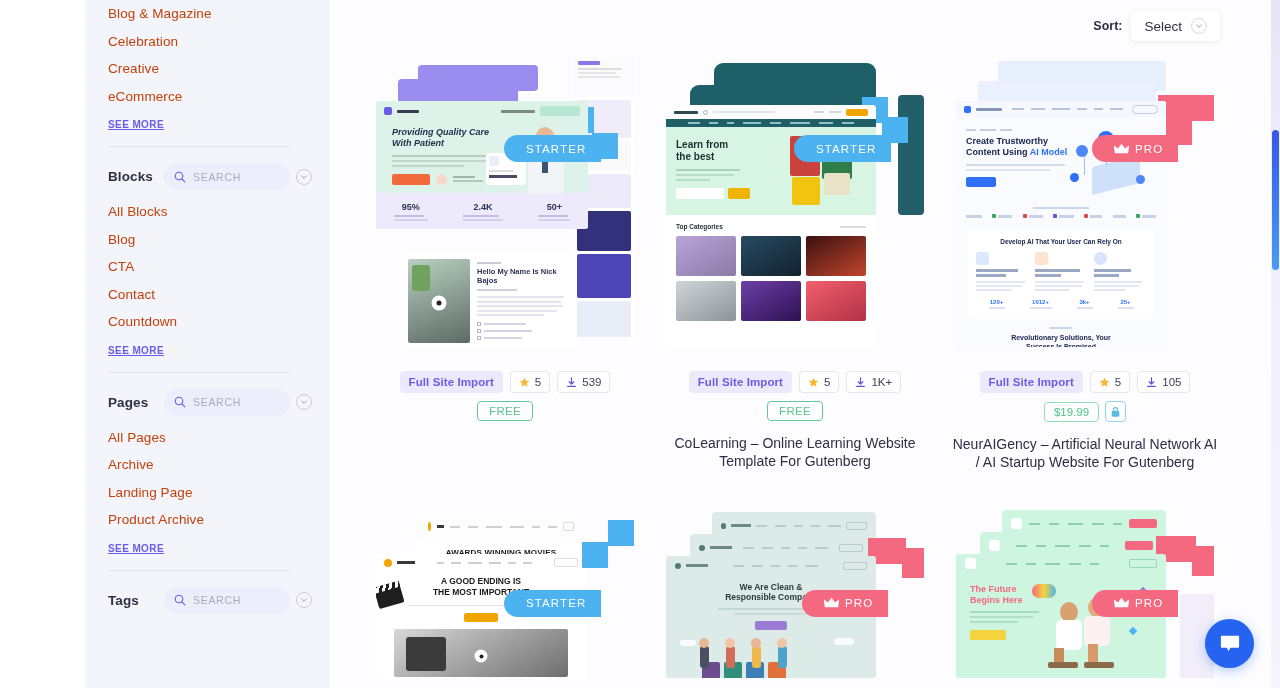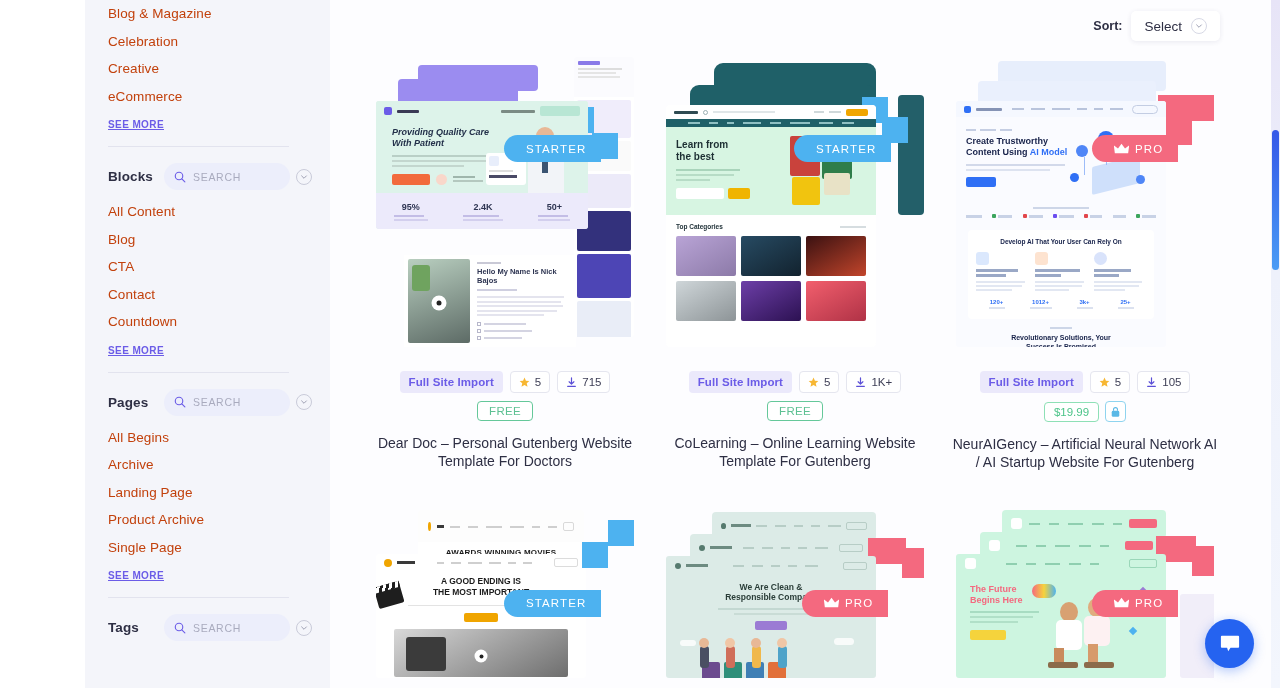--- a/index.html
+++ b/index.html
@@ -189,21 +189,21 @@
           </svg>
           <span class="search-ph">SEARCH</span>
         </div>
         <span class="chev-circle">
           <svg width="8" height="8" viewBox="0 0 10 10">
             <polyline points="2,3.6 5,6.6 8,3.6" fill="none" stroke="#9a9cb0" stroke-width="1.2" stroke-linecap="round" stroke-linejoin="round"></polyline>
           </svg>
         </span>
       </div>
       <ul class="nav-list">
-        <li class="nav-item">All Content</li>
+        <li class="nav-item">All Blocks</li>
         <li class="nav-item">Blog</li>
         <li class="nav-item">CTA</li>
         <li class="nav-item">Contact</li>
         <li class="nav-item">Countdown</li>
       </ul>
       <a class="see-more">SEE MORE</a>
       <div class="divider"></div>
 
       
       <div class="section-head">
@@ -215,25 +215,24 @@
           </svg>
           <span class="search-ph">SEARCH</span>
         </div>
         <span class="chev-circle">
           <svg width="8" height="8" viewBox="0 0 10 10">
             <polyline points="2,3.6 5,6.6 8,3.6" fill="none" stroke="#9a9cb0" stroke-width="1.2" stroke-linecap="round" stroke-linejoin="round"></polyline>
           </svg>
         </span>
       </div>
       <ul class="nav-list">
-        <li class="nav-item">All Begins</li>
+        <li class="nav-item">All Pages</li>
         <li class="nav-item">Archive</li>
         <li class="nav-item">Landing Page</li>
         <li class="nav-item">Product Archive</li>
-        <li class="nav-item">Single Page</li>
       </ul>
       <a class="see-more">SEE MORE</a>
       <div class="divider"></div>
 
       
       <div class="section-head">
         <span class="section-title">Tags</span>
         <div class="searchbox">
           <svg width="12" height="12" viewBox="0 0 16 16">
             <circle cx="6.7" cy="6.7" r="5" fill="none" stroke="#6b5ce7" stroke-width="1.5"></circle>
@@ -387,27 +386,26 @@
             <svg width="11" height="11" viewBox="0 0 12 12">
                 <polygon points="6,0.6 7.55,4.1 11.3,4.45 8.45,6.95 9.3,10.7 6,8.75 2.7,10.7 3.55,6.95 0.7,4.45 4.45,4.1" fill="#f7b733"></polygon>
               </svg>
             <span>5</span>
           </span>
           <span class="pill-stat">
             <svg width="11" height="11" viewBox="0 0 12 12">
                 <path d="M6 1v6M3.4 5.2L6 7.8l2.6-2.6" fill="none" stroke="#5b4fd6" stroke-width="1.3" stroke-linecap="round" stroke-linejoin="round"></path>
                 <path d="M1.8 10.2h8.4" stroke="#5b4fd6" stroke-width="1.3" stroke-linecap="round"></path>
               </svg>
-            <span>715</span>
+            <span>539</span>
           </span>
         </div>
         <div class="price-row">
           <span class="pill-free">FREE</span>
         </div>
-        <div class="card-title">Dear Doc – Personal Gutenberg Website Template For Doctors</div>
       </div>
 
       <div class="card">
         <div class="thumb">
           <div class="thumb-inner">
             <div style="position:absolute;left:48px;top:6px;width:162px;height:44px;background:#1f6068;border-radius:9px 9px 0 0;"></div>
             <div style="position:absolute;left:24px;top:28px;width:186px;height:60px;background:#1f6068;border-radius:9px 9px 0 0;"></div>
             <div style="position:absolute;left:0;top:48px;width:210px;height:242px;background:#1f6068;border-radius:7px;"></div>
             <div style="position:absolute;right:0;top:38px;width:26px;height:120px;background:#235f69;border-radius:4px;"></div>
             <div style="position:absolute;right:36px;top:40px;width:26px;height:26px;background:#4db2f0;"></div>

